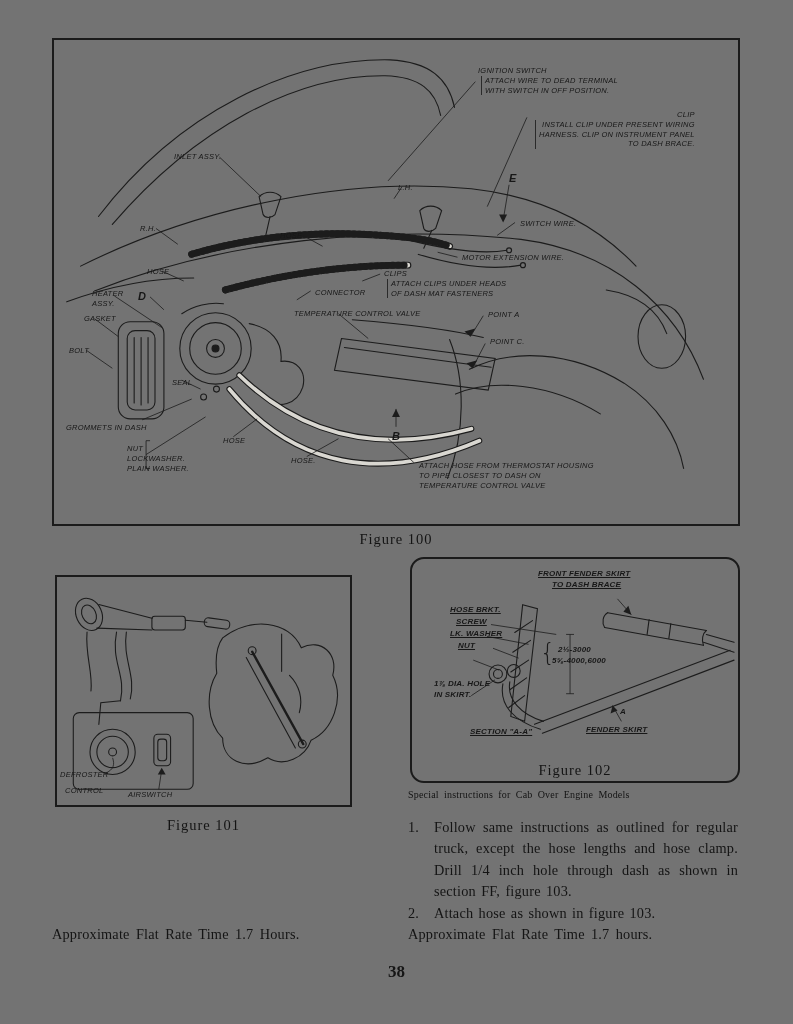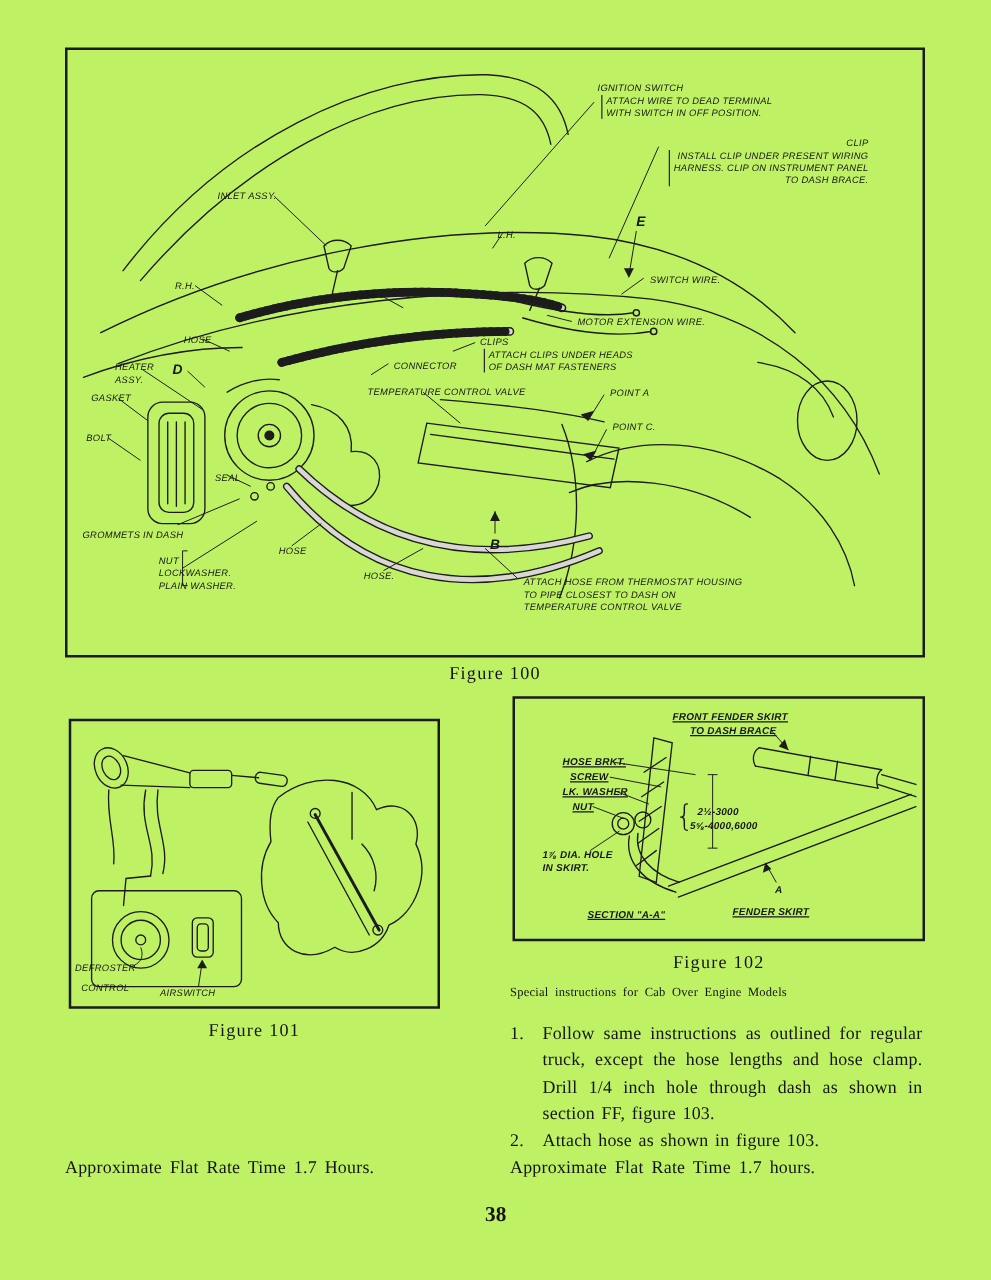--- a/index.html
+++ b/index.html
@@ -1,18 +1,18 @@
 <!DOCTYPE html>
 <html><head>
 <meta charset="utf-8">
 <style>
   html,body { margin:0; padding:0; background:#8a8a88; }
   .page {
     position:relative; width:793px; height:1024px; margin:0 auto;
-    background:#bef264; overflow:hidden;
+    background:#737373; overflow:hidden;
     font-family:"Liberation Serif", serif; color:#151515;
   }
   .figbox {
     position:absolute; border:2px solid #1b1b1b; box-sizing:border-box;
   }
   .figbox svg { position:absolute; left:0; top:0; width:100%; height:100%; }
   .dl {
     position:absolute; white-space:nowrap; color:#171717;
     font:italic 7.5px/1.3 "Liberation Sans", sans-serif; letter-spacing:.25px;
   }
@@ -161,21 +161,21 @@
         <div>ATTACH CLIPS UNDER HEADS</div>
         <div>OF DASH MAT FASTENERS</div>
       </div>
     </div>
     <div class="dl" style="left:38px; top:249px;">
       <div>HEATER</div>
       <div>ASSY.</div>
     </div>
     <div class="dl big" style="left:84px; top:250px;">D</div>
     <div class="dl" style="left:261px; top:248px;">CONNECTOR</div>
-    <div class="dl" style="left:19px; top:274px;">GASKET</div>
+    <div class="dl" style="left:30px; top:274px;">GASKET</div>
     <div class="dl" style="left:240px; top:269px;">TEMPERATURE CONTROL VALVE</div>
     <div class="dl" style="left:434px; top:270px;">POINT A</div>
     <div class="dl" style="left:15px; top:306px;">BOLT</div>
     <div class="dl" style="left:436px; top:297px;">POINT C.</div>
     <div class="dl" style="left:118px; top:338px;">SEAL</div>
     <div class="dl" style="left:12px; top:383px;">GROMMETS IN DASH</div>
     <div class="dl" style="left:73px; top:404px;">
       <div>NUT</div>
       <div>LOCKWASHER.</div>
       <div>PLAIN WASHER.</div>
@@ -225,21 +225,21 @@
       <g fill="#1c1c1c" stroke="none">
         <polygon points="106,194 102,201 110,201"></polygon>
       </g>
     </svg>
     <div class="dl" style="left:3px; top:193px;">DEFROSTER</div>
     <div class="dl" style="left:8px; top:209px;">CONTROL</div>
     <div class="dl" style="left:71px; top:213px;">AIRSWITCH</div>
   </div>
   <div class="cap" style="left:55px; top:817px; width:297px;">Figure 101</div>
 
-  <div class="figbox" style="left:410px; top:557px; width:330px; height:196px;">
+  <div class="figbox" style="left:410px; top:557px; width:330px; height:226px;border-radius:14px;">
     <svg viewBox="0 0 330 196" aria-hidden="true">
       <g stroke="#1c1c1c" fill="none" stroke-width="1.1" stroke-linecap="round">
         <path d="M 112,32 L 127,36 L 114,150 L 100,145 Z"></path>
         <path d="M 104,60 L 122,48 M 102,80 L 120,68 M 100,100 L 118,88 M 99,118 L 116,106 M 98,136 L 114,124"></path>
         <circle cx="87" cy="102" r="9"></circle>
         <circle cx="87" cy="102" r="4.5"></circle>
         <circle cx="103" cy="99" r="6.5"></circle>
         <path d="M 92,112 C 88,134 104,150 130,158"></path>
         <path d="M 99,110 C 96,128 110,143 133,150"></path>
         <path d="M 198,40 L 298,58 M 195,55 L 295,73"></path>

